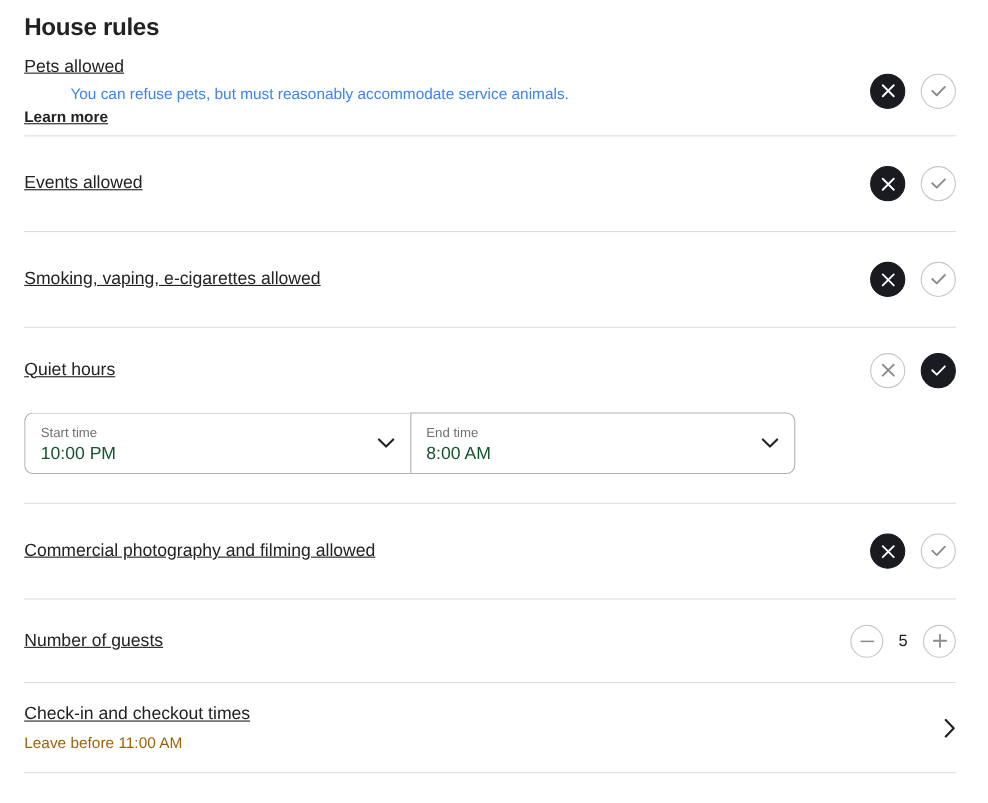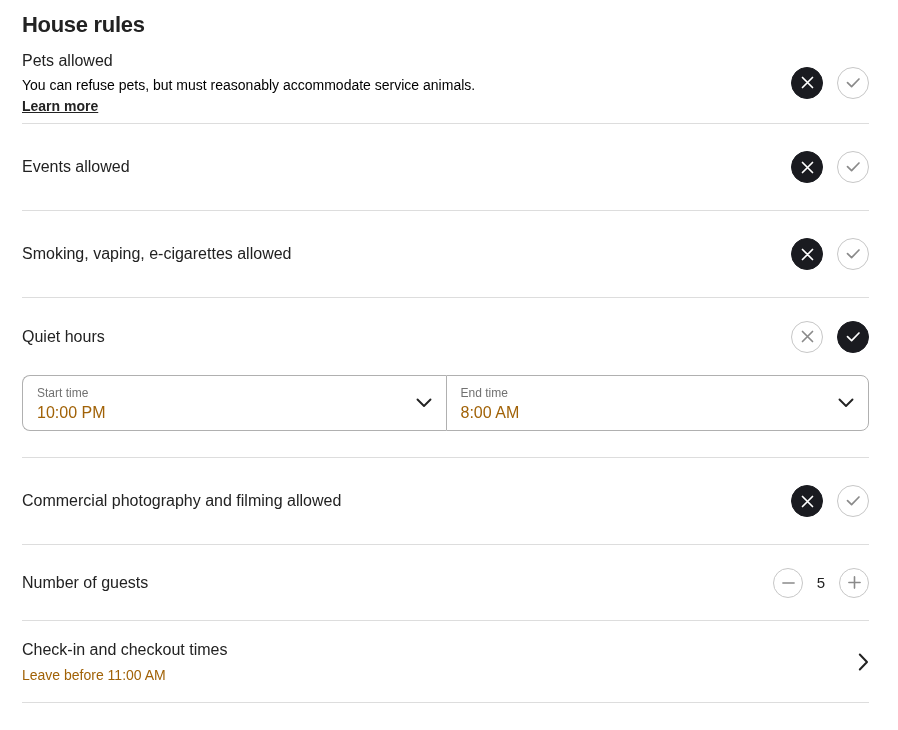--- a/index.html
+++ b/index.html
@@ -51,26 +51,28 @@
   .rule-text {
     display: flex;
     flex-direction: column;
     justify-content: center;
   }
   .rule-label {
     font-size: 16px;
     line-height: 22px;
     color: #222222;
     font-weight: 400;
+    text-decoration: underline;
   }
   .rule-desc {
     font-size: 14px;
     line-height: 20px;
-    color: #000000;
+    color: #3b82f6;
     margin-top: 3px;
+    margin-left: 42px;
   }
   .rule-sub {
     font-size: 14px;
     line-height: 20px;
     color: #a16207;
     margin-top: 4px;
   }
   .learn-more {
     font-size: 14px;
     line-height: 20px;
@@ -140,21 +142,21 @@
   .step-val {
     font-size: 15px;
     color: #222222;
     min-width: 16px;
     text-align: center;
   }
 
   
   .time-fields {
     display: flex;
-    width: 847px;
+    width: 701px;
     margin: 0 0 2px 0;
   }
   .time-field {
     position: relative;
     flex: 1 1 50%;
     height: 56px;
     border: 1px solid #b0b0b0;
     background: #ffffff;
     cursor: pointer;
     padding: 9px 40px 0 14px;
@@ -167,21 +169,21 @@
     border-radius: 0 8px 8px 0;
   }
   .time-field .t-label {
     font-size: 12px;
     line-height: 16px;
     color: #717171;
   }
   .time-field .t-value {
     font-size: 16px;
     line-height: 22px;
-    color: #a16207;
+    color: #14532d;
     margin-top: 1px;
   }
   .time-field .t-chev {
     position: absolute;
     right: 14px;
     top: 50%;
     transform: translateY(-50%);
     display: block;
   }
 

